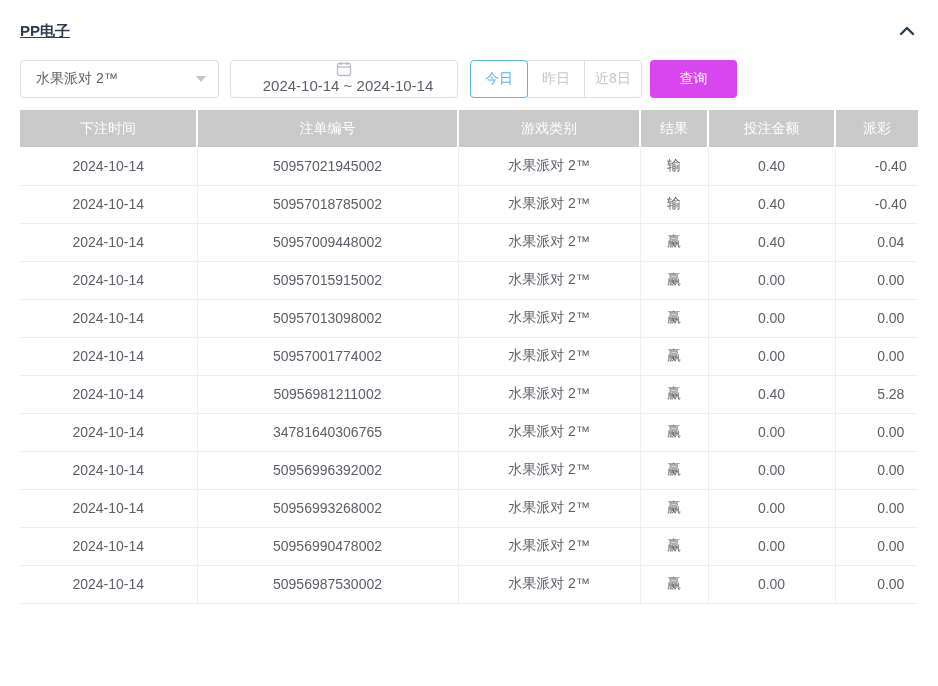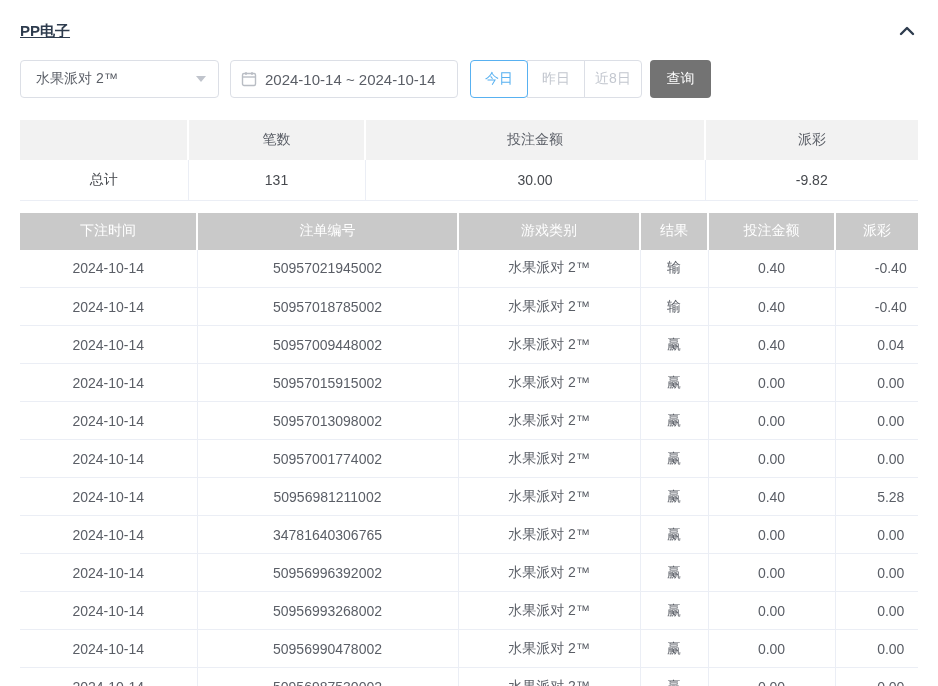--- a/index.html
+++ b/index.html
@@ -34,37 +34,37 @@
   .caret-down {
     width: 0; height: 0;
     border-left: 5px solid transparent; border-right: 5px solid transparent;
     border-top: 6px solid #c0c4cc;
   }
   .date-box {
     width: 228px; height: 38px; margin-left: 11px;
     border: 1px solid #dcdfe6; border-radius: 4px;
     display: flex; align-items: center;
     padding: 0 10px; font-size: 15px; color: #5a5e66;
-    cursor: pointer; background: #fff; white-space: nowrap;
+    cursor: pointer; background: #fff; white-space: nowrap; flex-direction: column;
   }
   .date-box .date-text { margin-left: 8px; }
   .btn-group { display: inline-flex; margin-left: 12px; }
   .qbtn {
     height: 38px; width: 58px;
     background: #fff; border: 1px solid #dcdfe6;
     font-size: 14px; color: #c3c7cf; cursor: pointer;
     margin-left: -1px; position: relative;
     font-family: inherit;
   }
   .qbtn:first-child { border-radius: 4px 0 0 4px; margin-left: 0; }
   .qbtn:last-child { border-radius: 0 4px 4px 0; }
   .qbtn.active { border-color: #58b1f1; color: #58b1f1; z-index: 2; border-radius: 4px; }
   .query-btn {
-    height: 38px; width: 61px; margin-left: 8px;
-    background: #737373; border: none; border-radius: 4px;
+    height: 38px; width: 87px; margin-left: 8px;
+    background: #d946ef; border: none; border-radius: 4px;
     color: #fff; font-size: 14px; cursor: pointer;
     font-family: inherit;
   }
   
   table { border-collapse: collapse; table-layout: fixed; width: 898px; font-size: 14px; }
   td, th { text-align: center; overflow: hidden; white-space: nowrap; font-weight: normal; }
   
   .summary-table { margin-top: 22px; }
   .summary-table th {
     background: #f2f2f2; height: 40px; color: #5a5e66;
@@ -127,44 +127,20 @@
 
     <div class="btn-group">
       <button class="qbtn active">今日</button>
       <button class="qbtn">昨日</button>
       <button class="qbtn">近8日</button>
     </div>
 
     <button class="query-btn">查询</button>
   </div>
 
-  <table class="summary-table">
-    <colgroup>
-        <col style="width:168px">
-        <col style="width:177px">
-        <col style="width:340px">
-        <col style="width:213px">
-      </colgroup>
-    <thead>
-      <tr>
-        <th></th>
-        <th>笔数</th>
-        <th>投注金额</th>
-        <th>派彩</th>
-      </tr>
-    </thead>
-    <tbody>
-      <tr>
-        <td>总计</td>
-        <td>131</td>
-        <td>30.00</td>
-        <td class="auto-neg neg">-9.82</td>
-      </tr>
-    </tbody>
-  </table>
 
   <table class="bets-table">
     <colgroup>
         <col style="width:177px">
         <col style="width:261px">
         <col style="width:182px">
         <col style="width:68px">
         <col style="width:127px">
         <col style="width:83px">
       </colgroup>

